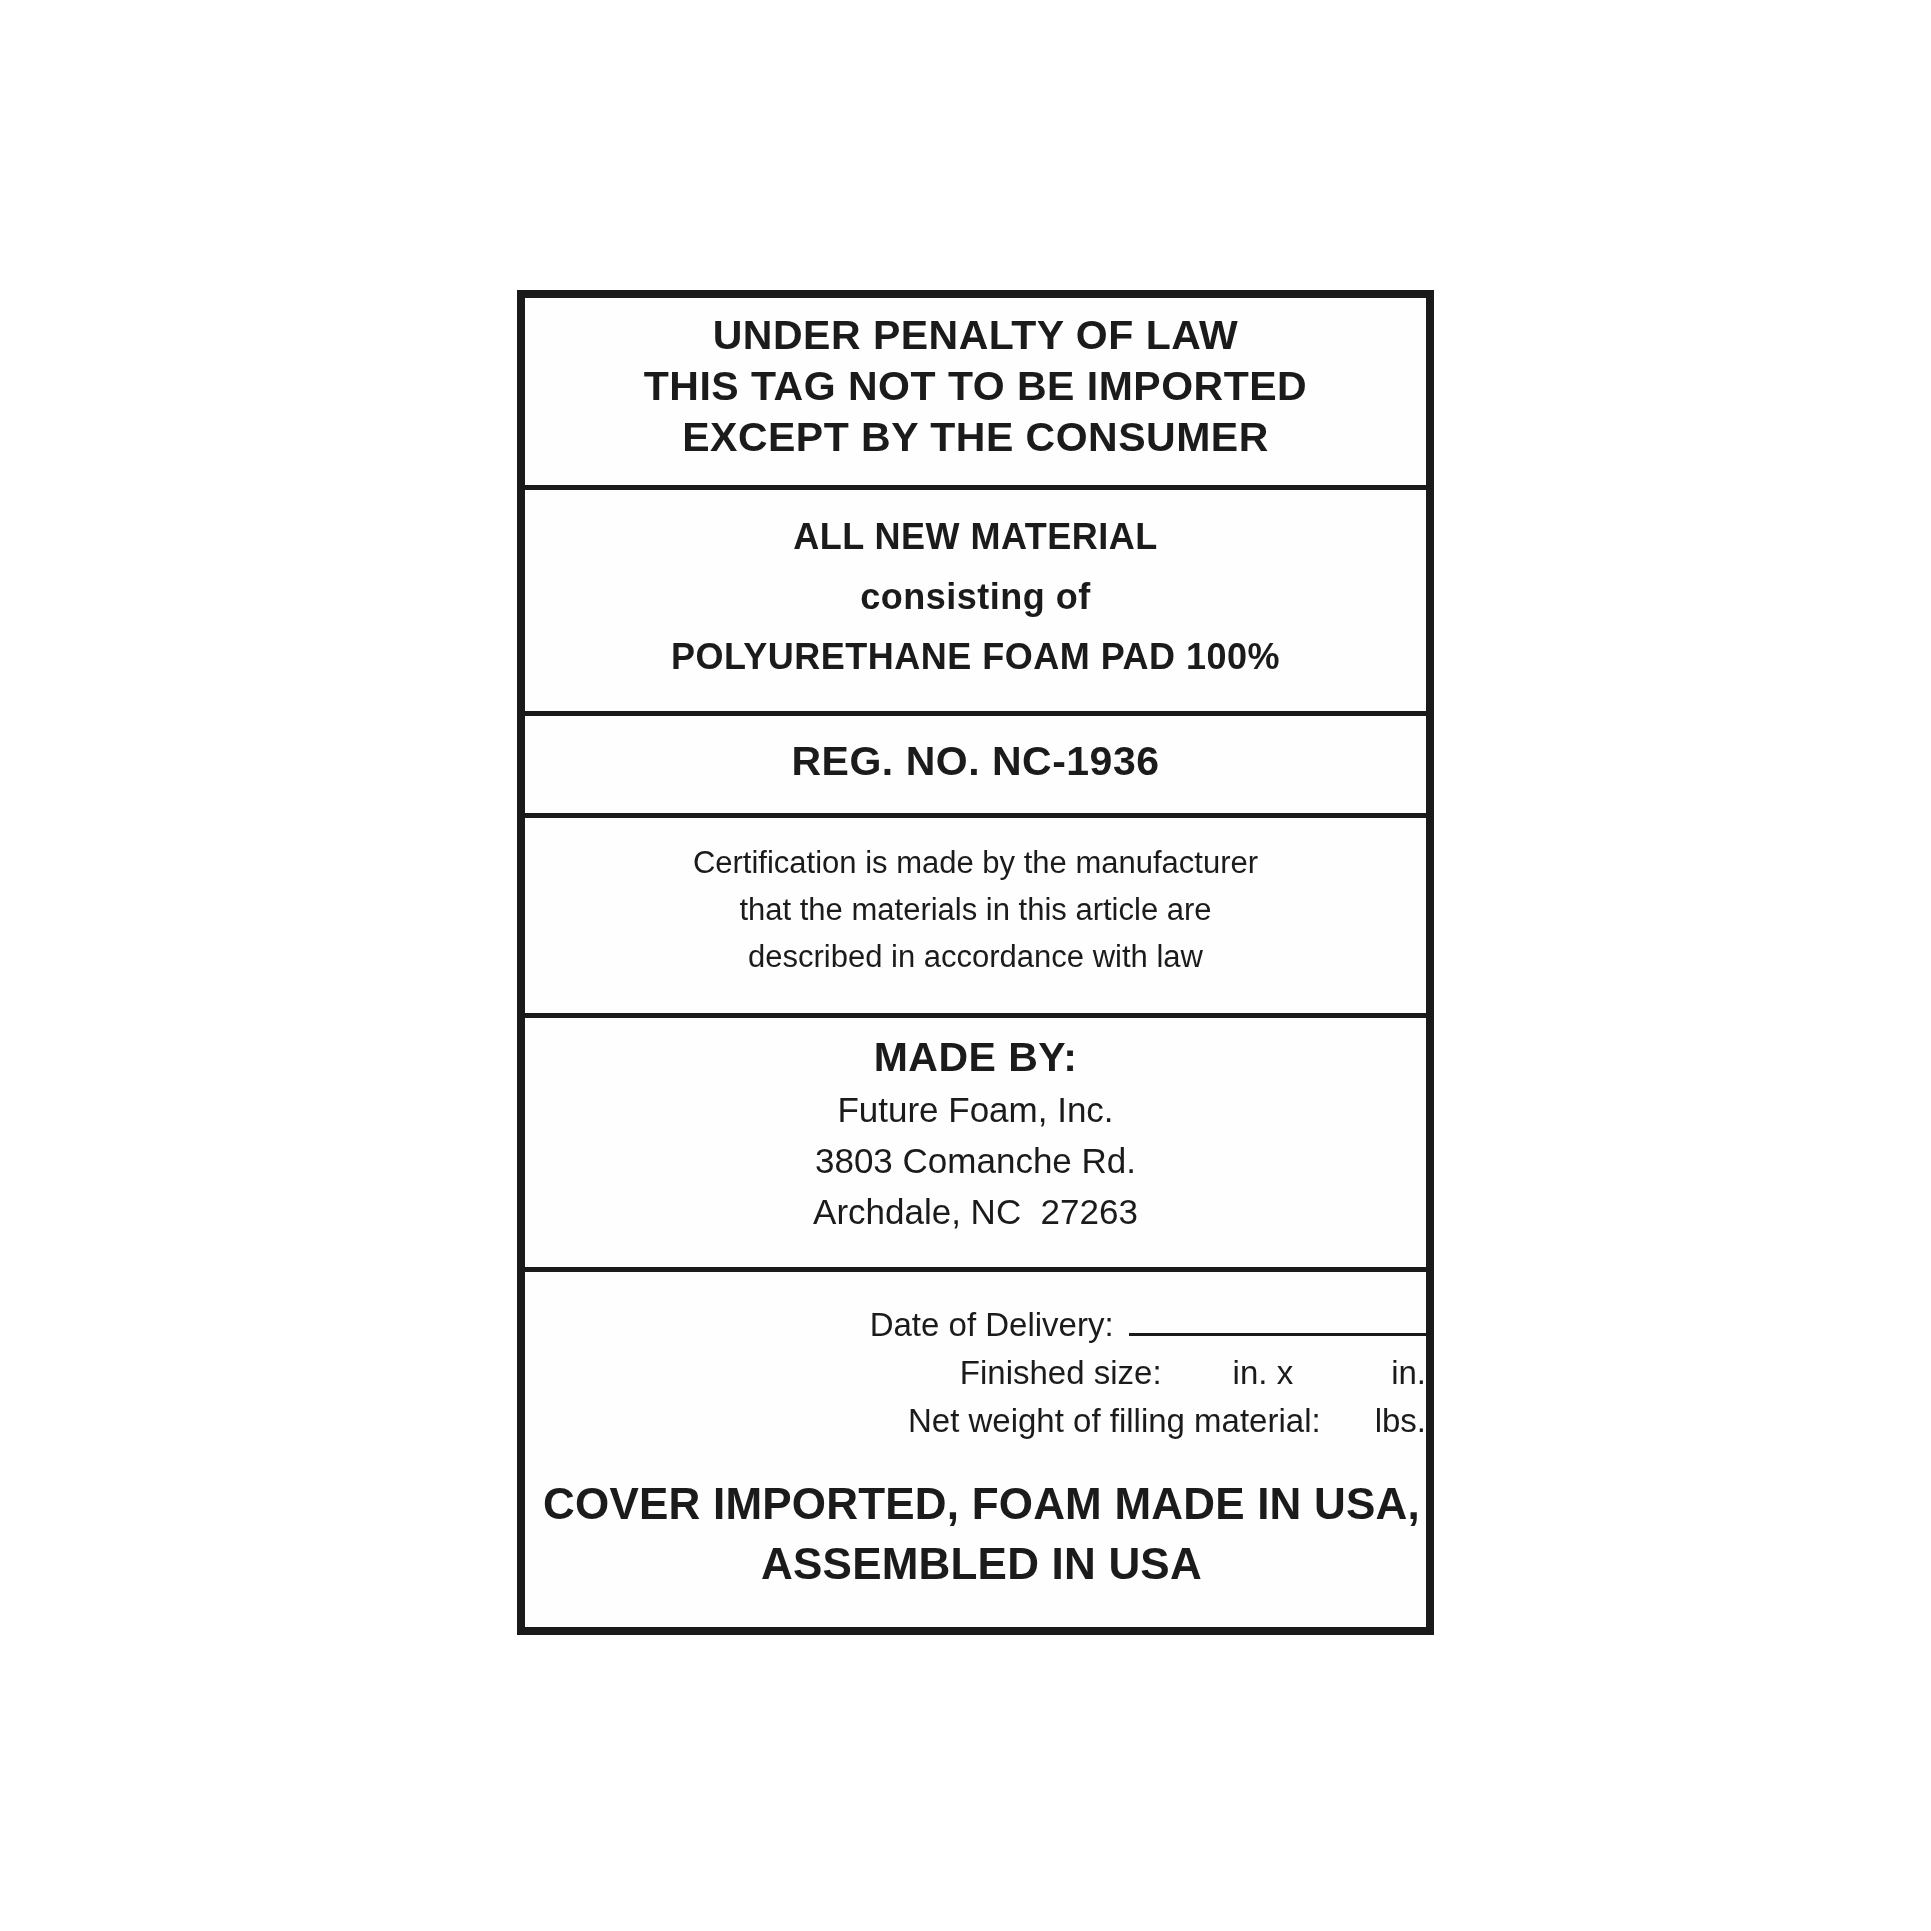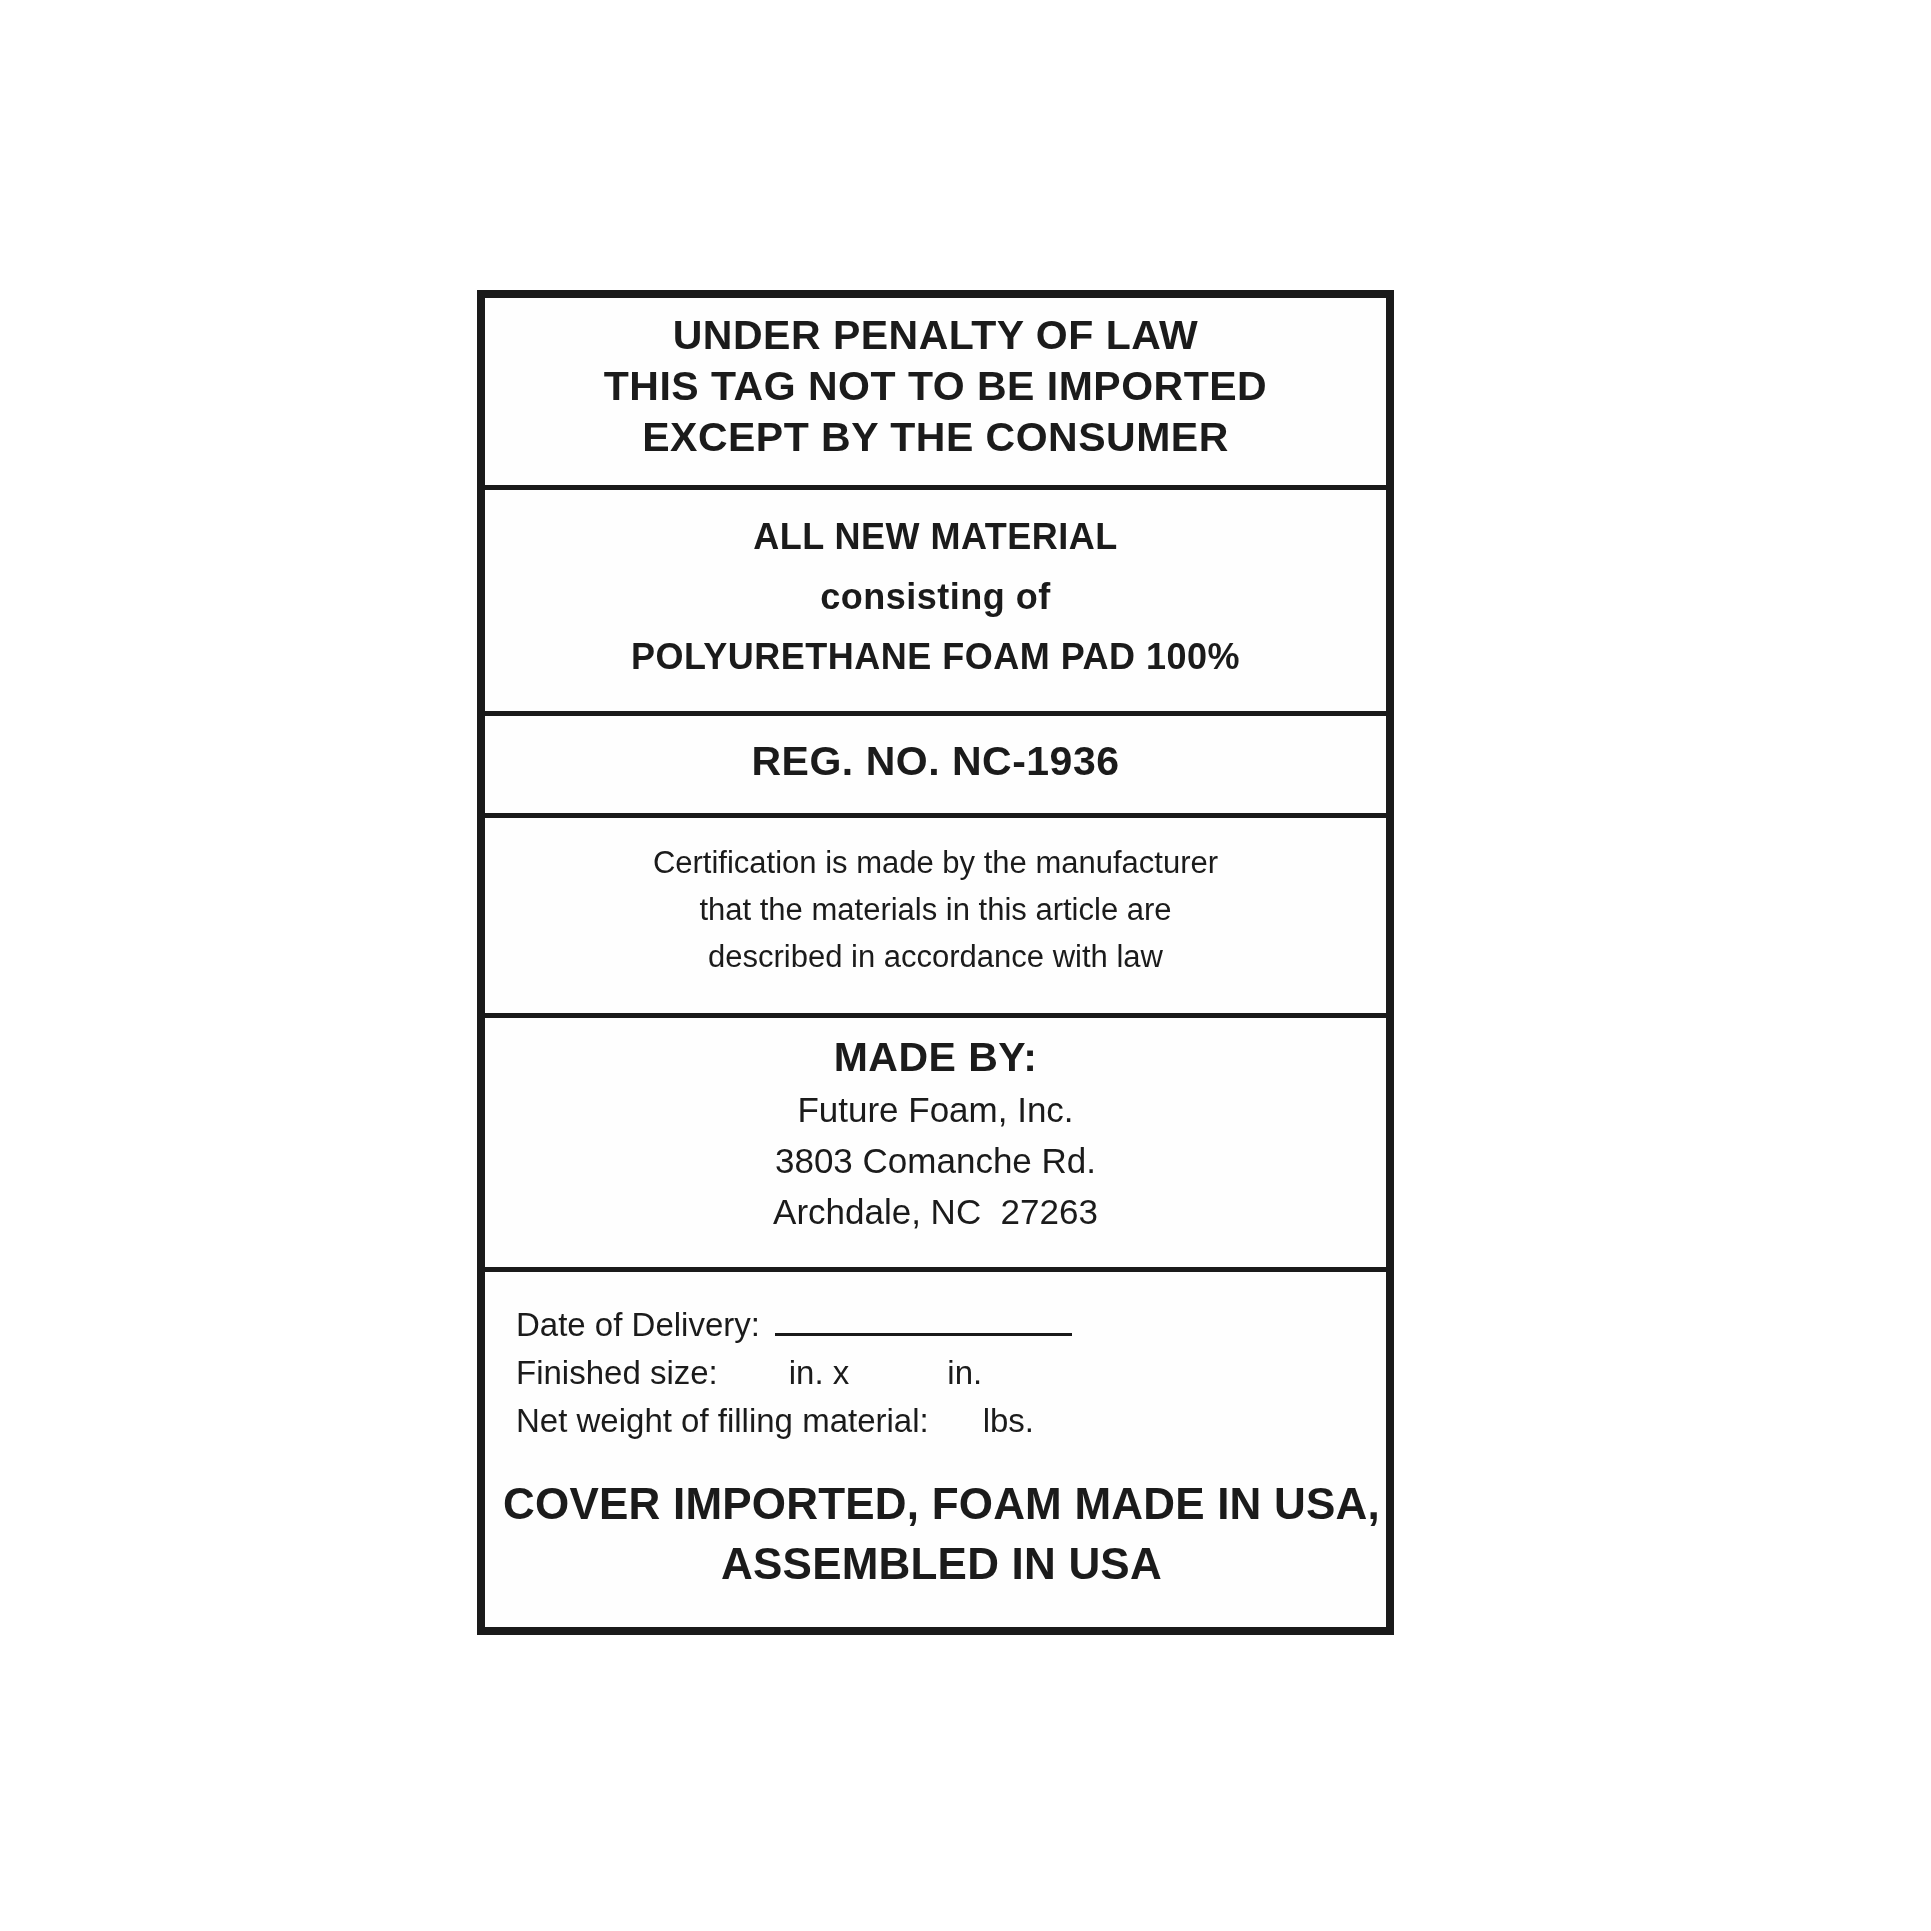--- a/index.html
+++ b/index.html
@@ -9,21 +9,21 @@
   body {
     width: 1931px;
     height: 1931px;
     background: #ffffff;
     font-family: "Liberation Sans", sans-serif;
     color: #1b1b1b;
     position: relative;
   }
   .law-label {
     position: absolute;
-    left: 477px;
+    left: 517px;
     top: 290px;
     width: 917px;
     height: 1345px;
     border: 8.7px solid #1a1a1a;
     box-sizing: border-box;
     background: #fefefe;
     display: flex;
     flex-direction: column;
   }
   .sec {
@@ -48,21 +48,21 @@
   .sec-reg p { font-size: 41px; font-weight: 700; line-height: 56px; letter-spacing: 0.5px; }
   
   .sec-cert { height: 200px; padding-top: 21px; }
   .sec-cert p { font-size: 31px; font-weight: 400; line-height: 47px; text-align: center; }
   
   .sec-madeby { height: 254px; padding-top: 11.6px; }
   .sec-madeby .heading { font-size: 41px; font-weight: 700; line-height: 54px; letter-spacing: 0.5px; }
   .sec-madeby .addr { font-size: 35px; font-weight: 400; line-height: 51px; }
   
   .sec-details { flex: 1 1 auto; padding-top: 29px; text-align: left; }
-  .fillin-block { padding-left: 31px; }
+  .fillin-block { padding-left: 31px; text-align: right; }
   .fillin-block p { font-size: 33px; font-weight: 400; line-height: 48px; white-space: nowrap; }
   .blank-line {
     display: inline-block;
     width: 297px;
     height: 5.8px;
     border-bottom: 3.9px solid #1a1a1a;
     margin-left: 15.4px;
     vertical-align: baseline;
   }
   .gap-lg { display: inline-block; margin-left: 71px; }

